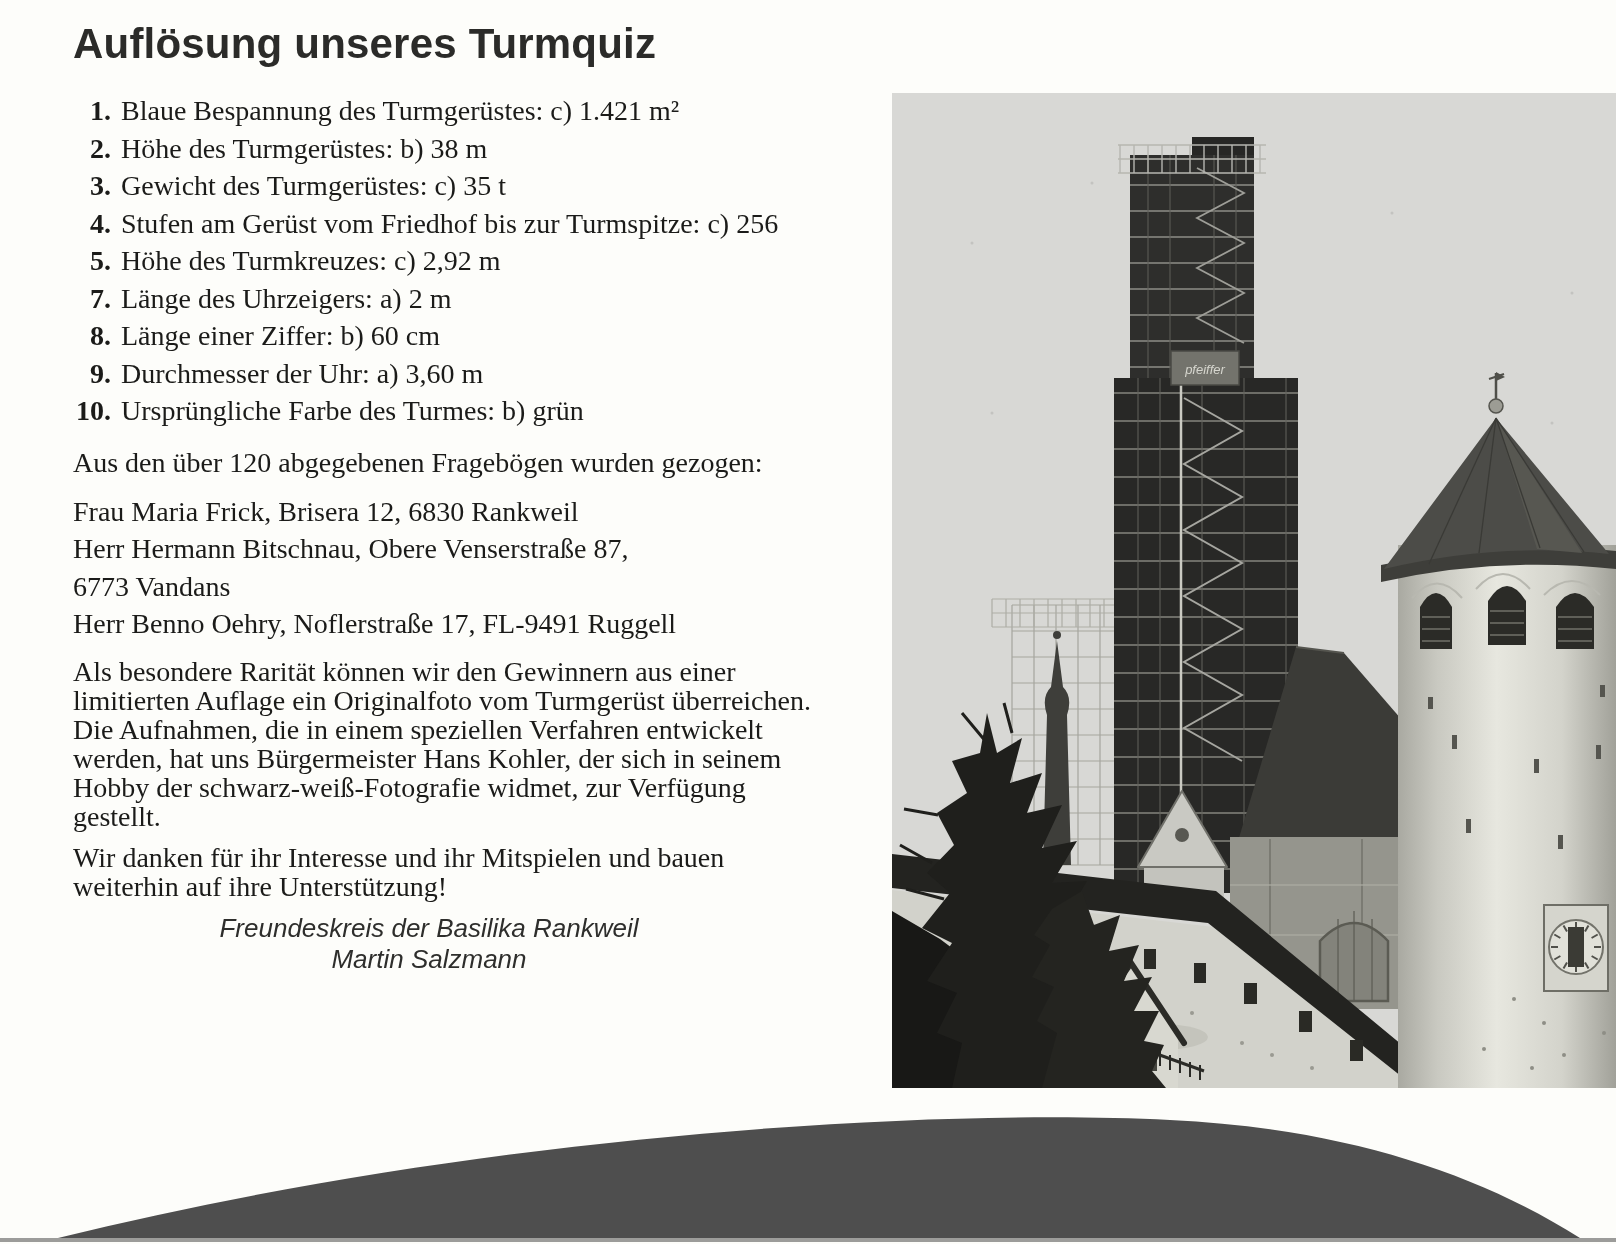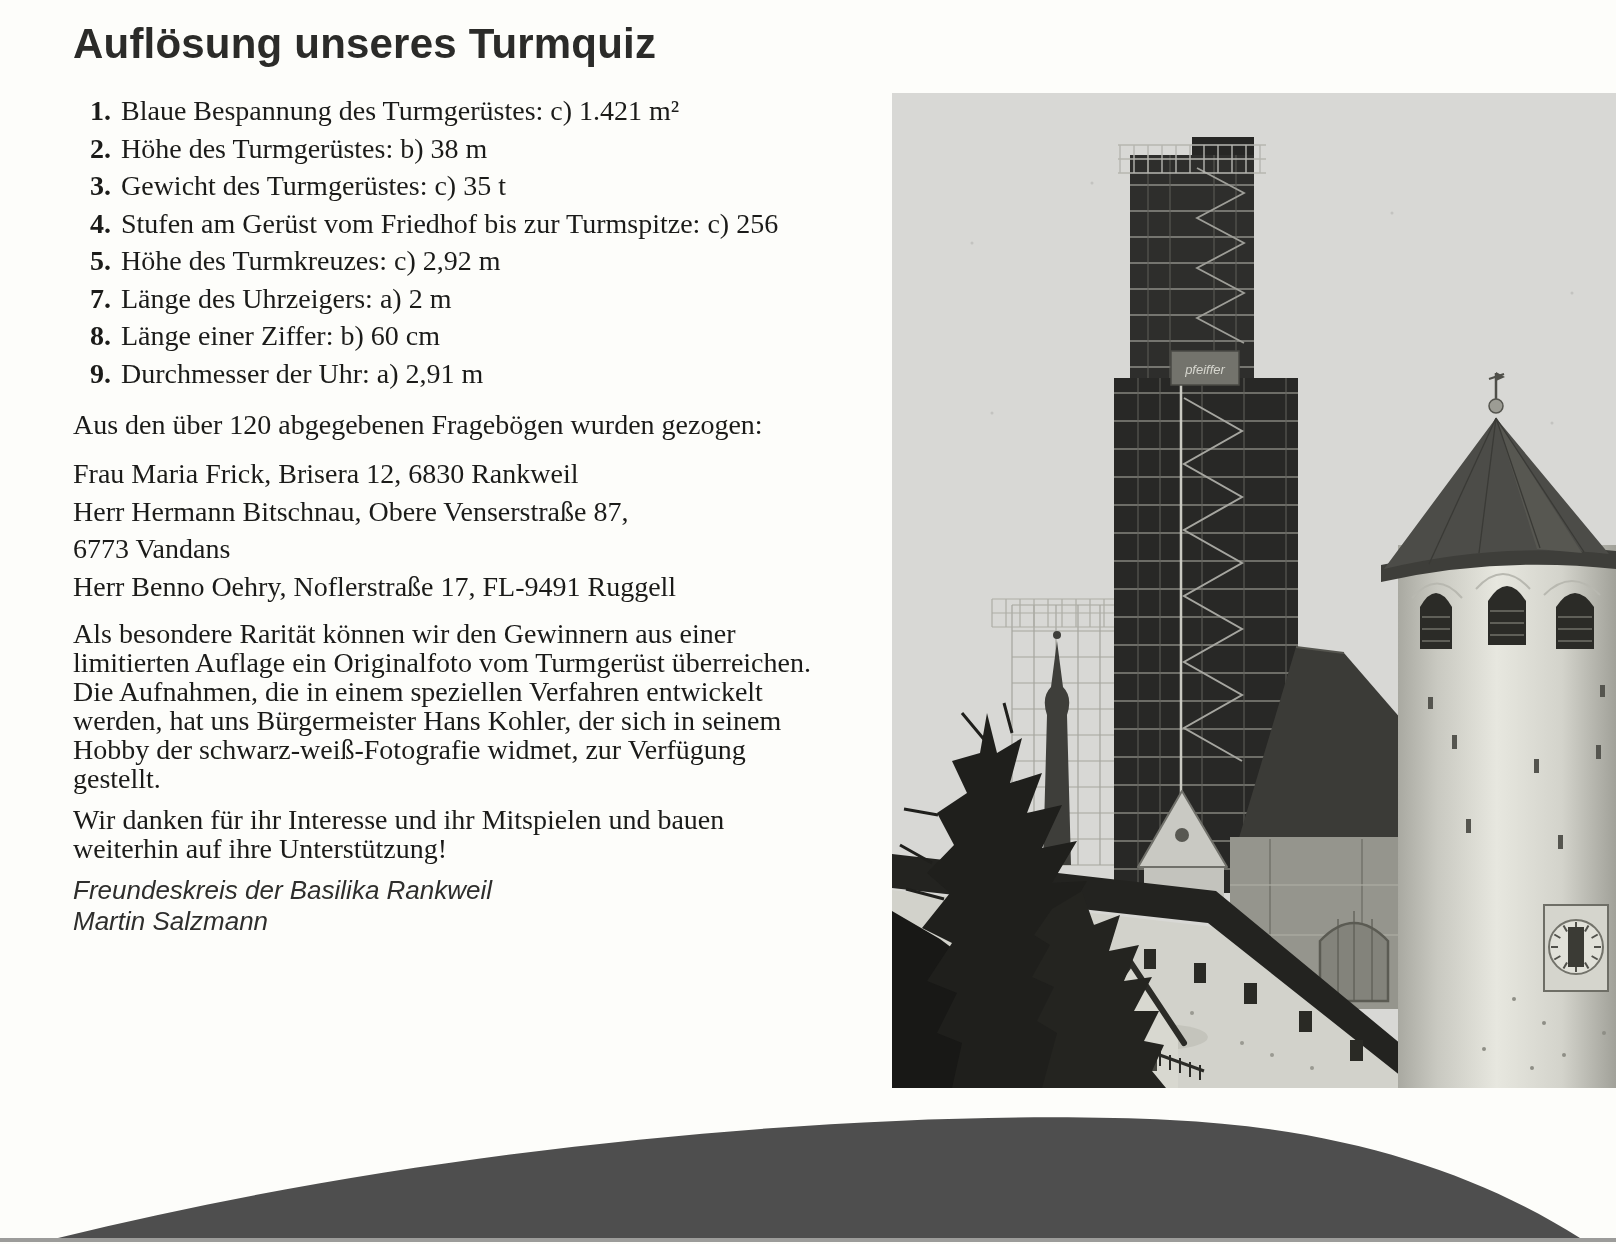--- a/index.html
+++ b/index.html
@@ -16,21 +16,21 @@
     letter-spacing:.2px;
   }
   .quiz{margin:24px 0 0 0;}
   .qrow{font-size:28px;line-height:37.5px;white-space:nowrap;}
   .qnum{display:inline-block;min-width:38px;text-align:right;font-weight:bold;margin-right:10px;}
   .intro{margin:14px 0 0 0;font-size:28px;line-height:37px;white-space:nowrap;}
   .winners{margin:12px 0 0 0;}
   .winners p{margin:0;font-size:28px;line-height:37.5px;white-space:nowrap;}
   .para{margin:14px 0 0 0;font-size:28px;line-height:29px;}
   .para.thanks{margin-top:12px;}
-  .signature{margin:12px 0 0 0;width:712px;text-align:left;
+  .signature{margin:12px 0 0 0;width:712px;text-align:center;
     font-family:"Liberation Sans", sans-serif;font-style:italic;
     font-size:26px;line-height:31px;color:#2e2e2c;}
   .signature p{margin:0;}
   .photo{position:absolute;left:892px;top:93px;width:731px;height:995px;margin:0;}
   .swoosh{position:absolute;left:0;top:1108px;}
   .bottom-edge{position:absolute;left:0;top:1238px;width:1616px;height:4px;background:#9c9c9a;}
 </style>
 </head>
 <body>
 
@@ -38,21 +38,22 @@
   <h1 class="title">Auflösung unseres Turmquiz</h1>
 
   <div class="quiz">
     <div class="qrow"><span class="qnum">1.</span><span class="qtext">Blaue Bespannung des Turmgerüstes: c) 1.421 m²</span></div>
     <div class="qrow"><span class="qnum">2.</span><span class="qtext">Höhe des Turmgerüstes: b) 38 m</span></div>
     <div class="qrow"><span class="qnum">3.</span><span class="qtext">Gewicht des Turmgerüstes: c) 35 t</span></div>
     <div class="qrow"><span class="qnum">4.</span><span class="qtext">Stufen am Gerüst vom Friedhof bis zur Turmspitze: c) 256</span></div>
     <div class="qrow"><span class="qnum">5.</span><span class="qtext">Höhe des Turmkreuzes: c) 2,92 m</span></div>
     <div class="qrow"><span class="qnum">7.</span><span class="qtext">Länge des Uhrzeigers: a) 2 m</span></div>
     <div class="qrow"><span class="qnum">8.</span><span class="qtext">Länge einer Ziffer: b) 60 cm</span></div>
-    <div class="qrow"><span class="qnum">9.</span><span class="qtext">Durchmesser der Uhr: a) 2,91 m</span></div>
+    <div class="qrow"><span class="qnum">9.</span><span class="qtext">Durchmesser der Uhr: a) 3,60 m</span></div>
+    <div class="qrow"><span class="qnum">10.</span><span class="qtext">Ursprüngliche Farbe des Turmes: b) grün</span></div>
   </div>
 
   <p class="intro">Aus den über 120 abgegebenen Fragebögen wurden gezogen:</p>
 
   <div class="winners">
     <p>Frau Maria Frick, Brisera 12, 6830 Rankweil</p>
     <p>Herr Hermann Bitschnau, Obere Venserstraße 87,</p>
     <p>6773 Vandans</p>
     <p>Herr Benno Oehry, Noflerstraße 17, FL-9491 Ruggell</p>
   </div>

